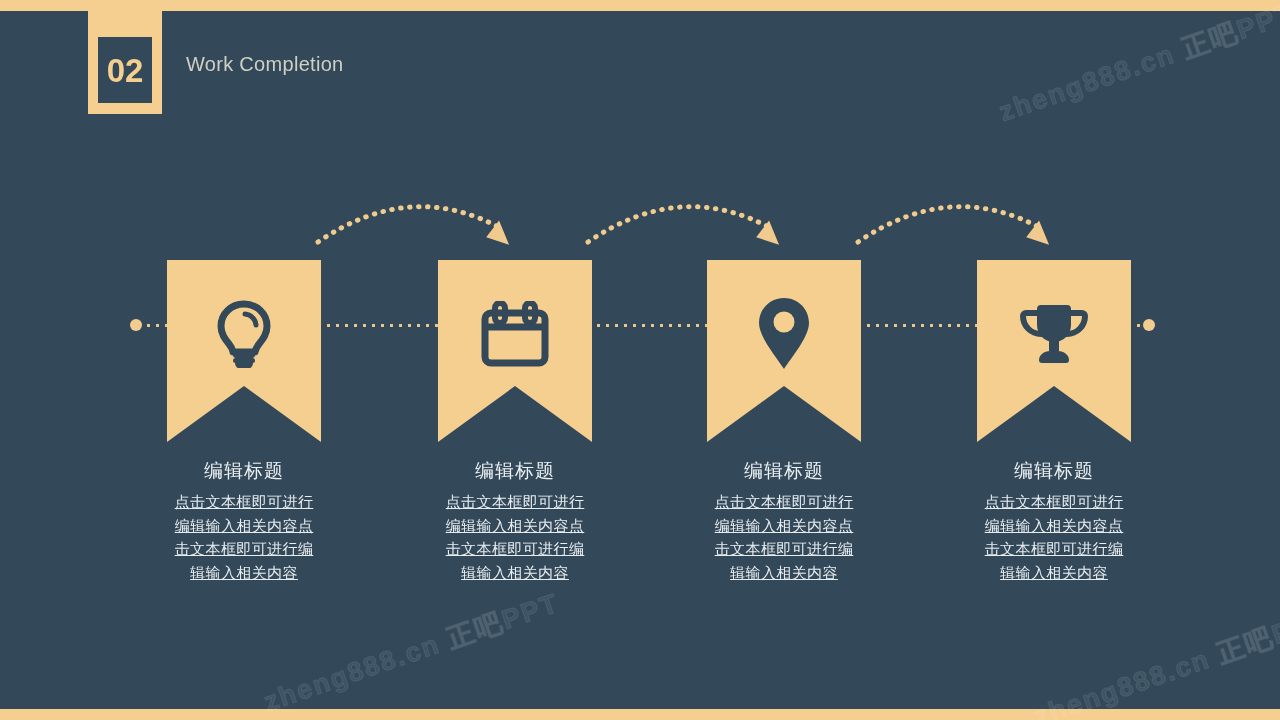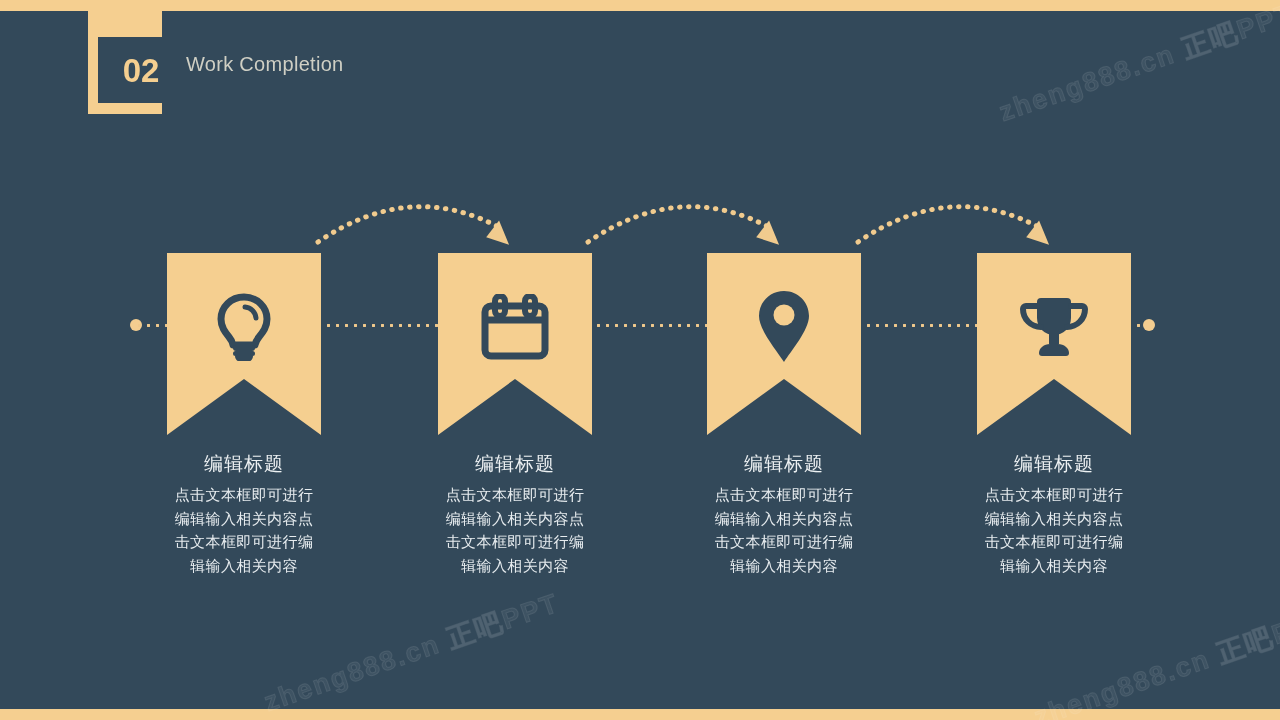--- a/index.html
+++ b/index.html
@@ -47,21 +47,20 @@
   .badge-inner {
     position: absolute;
     left: 10px;
     top: 37px;
     width: 54px;
     height: 66px;
     background: #33495a;
     display: flex;
     align-items: center;
     justify-content: center;
-    padding-left: 16px;
   }
   .badge-num {
     color: #f5cf90;
     font-size: 33px;
     font-weight: bold;
     letter-spacing: 0px;
     line-height: 1;
   }
 
   .header-text {
@@ -115,21 +114,21 @@
   }
   .arc.a1 { left: 312px; }
   .arc.a2 { left: 582px; }
   .arc.a3 { left: 852px; }
   .arc svg { display: block; }
 
   
   .banners {
     position: absolute;
     left: 0;
-    top: 4px;
+    top: 11px;
     width: 1280px;
     height: 640px;
   }
   .col {
     position: absolute;
     top: 249px;
     width: 240px;
   }
   .col.c1 { left: 124px; }
   .col.c2 { left: 395px; }
@@ -163,21 +162,21 @@
     letter-spacing: 1px;
   }
   .col-body {
     margin-top: 7px;
     text-align: center;
     color: #e7ecef;
     font-size: 15px;
     line-height: 23.5px;
     letter-spacing: 0.4px;
   }
-  .col-body div { white-space: nowrap; }
+  .col-body div { white-space: nowrap; text-decoration: underline; }
 
   
   .wm {
     position: absolute;
     color: rgba(255,255,255,0.055);
     font-size: 27px;
     font-weight: bold;
     letter-spacing: 2px;
     white-space: nowrap;
     transform: rotate(-19deg);

